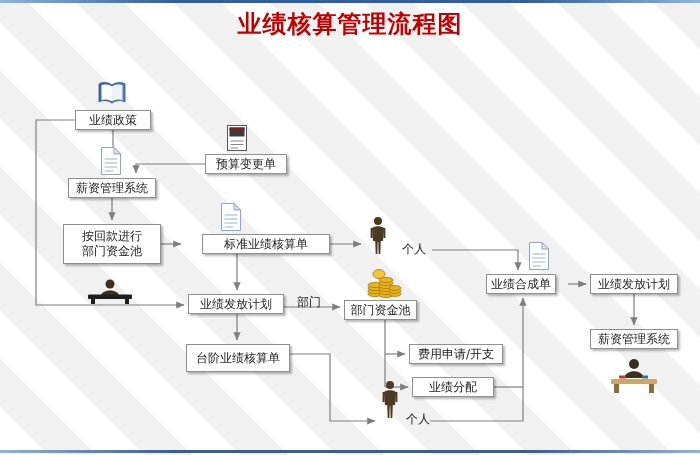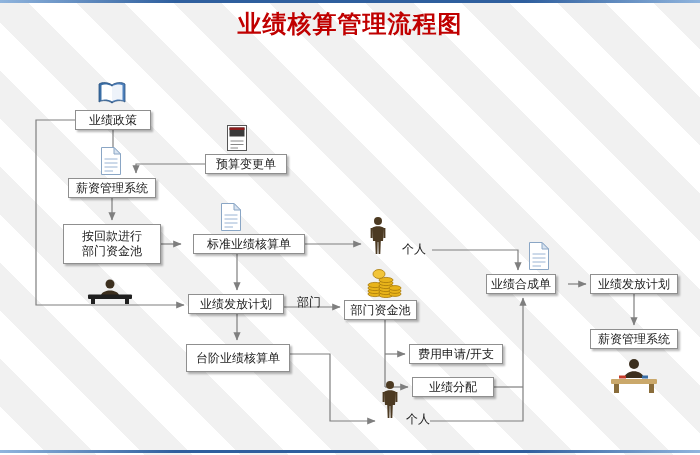--- a/index.html
+++ b/index.html
@@ -186,21 +186,21 @@
 
   <div class="node" style="left:205px;top:154px;width:82px;height:20px">预算变更单</div>
 
   <div class="node" style="left:68px;top:178px;width:88px;height:20px">薪资管理系统</div>
 
   <div class="node" style="left:63px;top:224px;width:98px;height:40px">
     <span>按回款进行</span>
     <span>部门资金池</span>
   </div>
 
-  <div class="node" style="left:193px;top:234px;width:112px;height:20px">标准业绩核算单</div>
+  <div class="node" style="left:202px;top:234px;width:128px;height:20px">标准业绩核算单</div>
 
   <div class="node" style="left:188px;top:294px;width:96px;height:20px">业绩发放计划</div>
 
   <div class="node" style="left:186px;top:344px;width:104px;height:28px">台阶业绩核算单</div>
 
   <div class="plain" style="left:292px;top:294px;width:34px">部门</div>
 
   <div class="node" style="left:344px;top:300px;width:73px;height:20px">部门资金池</div>
 
   <div class="plain" style="left:398px;top:241px;width:32px">个人</div>

